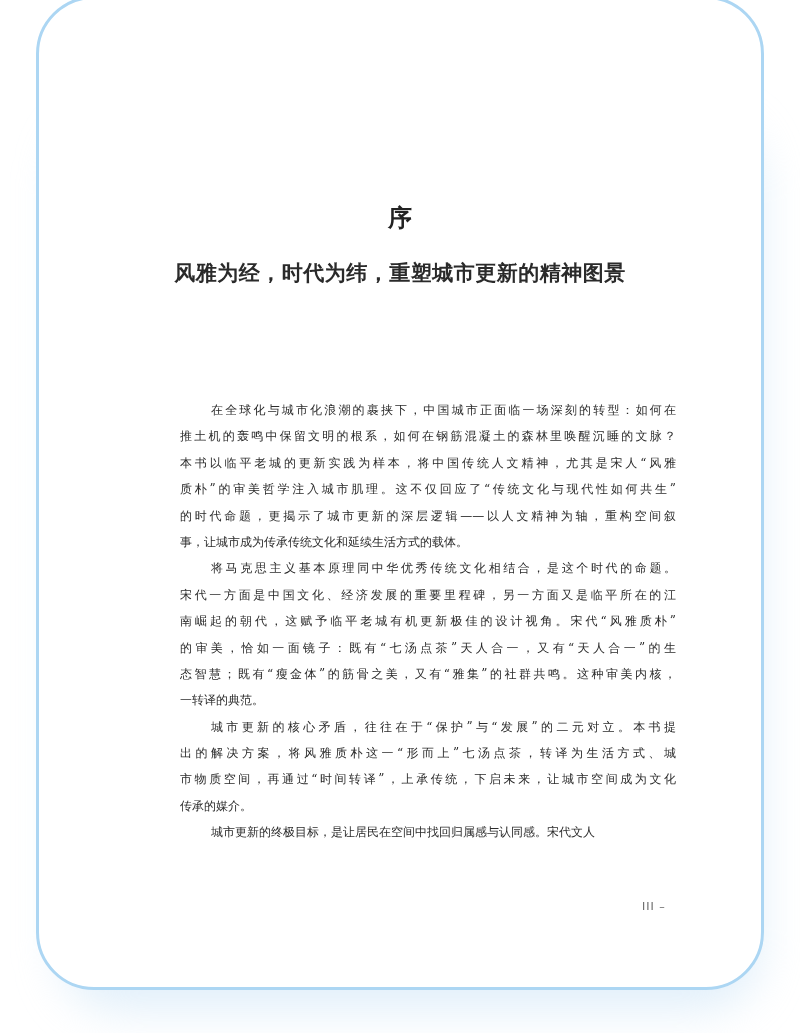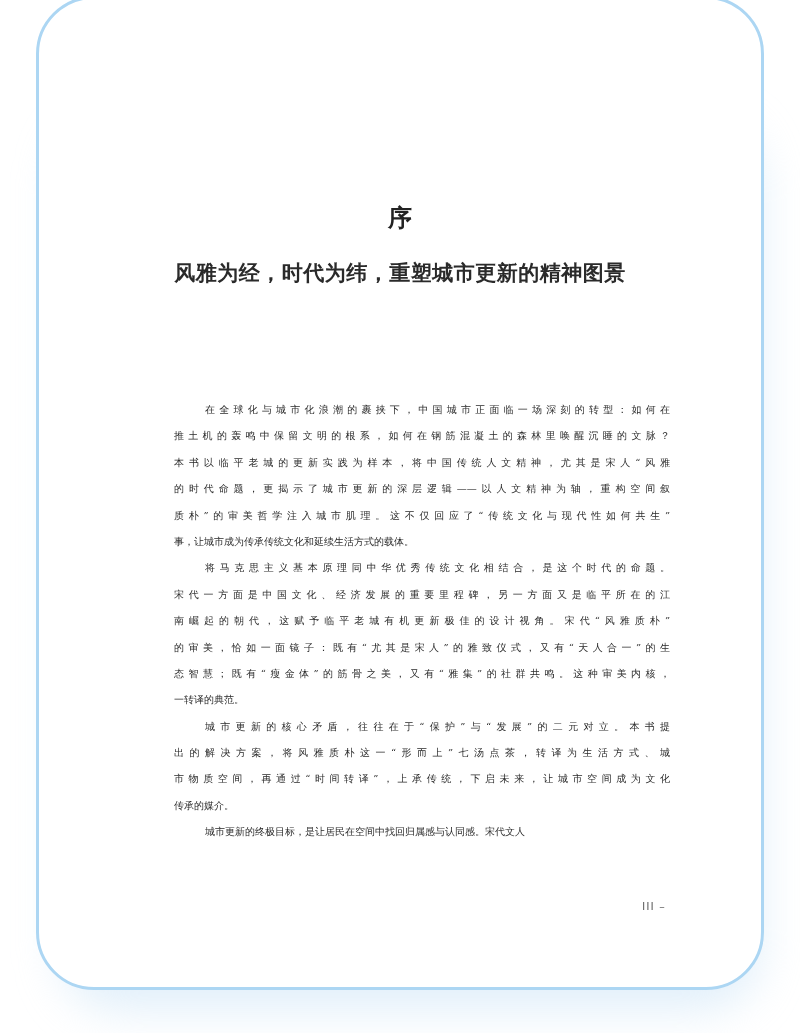--- a/index.html
+++ b/index.html
@@ -55,25 +55,25 @@
       text-align: center;
       font-family: "DejaVu Sans", "Liberation Sans", sans-serif;
       font-size: 21px;
       line-height: 30px;
       color: #2a2a2a;
       margin: 0;
       letter-spacing: 0.5px;
     }
     .body-text {
       position: absolute;
-      left: 174px;
+      left: 180px;
       top: 397px;
       width: 496px;
       font-family: "DejaVu Serif", "Liberation Serif", serif;
-      font-size: 10px;
+      font-size: 12px;
       line-height: 26.4px;
       color: #2b2b2b;
     }
     .line {
       display: block;
       white-space: nowrap;
       text-align: justify;
       text-align-last: justify;
       height: 26.4px;
     }
@@ -100,28 +100,28 @@
 <div class="page"></div>
 
 <h1 class="title">序</h1>
 <h2 class="subtitle">风雅为经，时代为纬，重塑城市更新的精神图景</h2>
 
 <div class="body-text">
 
   <span class="line indent">在全球化与城市化浪潮的裹挟下，中国城市正面临一场深刻的转型：如何在</span>
   <span class="line">推土机的轰鸣中保留文明的根系，如何在钢筋混凝土的森林里唤醒沉睡的文脉？</span>
   <span class="line">本书以临平老城的更新实践为样本，将中国传统人文精神，尤其是宋人“风雅</span>
+  <span class="line">质朴”的审美哲学注入城市肌理。这不仅回应了“传统文化与现代性如何共生”</span>
   <span class="line">的时代命题，更揭示了城市更新的深层逻辑——以人文精神为轴，重构空间叙</span>
-  <span class="line">质朴”的审美哲学注入城市肌理。这不仅回应了“传统文化与现代性如何共生”</span>
   <span class="line last">事，让城市成为传承传统文化和延续生活方式的载体。</span>
 
   <span class="line indent">将马克思主义基本原理同中华优秀传统文化相结合，是这个时代的命题。</span>
   <span class="line">宋代一方面是中国文化、经济发展的重要里程碑，另一方面又是临平所在的江</span>
   <span class="line">南崛起的朝代，这赋予临平老城有机更新极佳的设计视角。宋代“风雅质朴”</span>
-  <span class="line">的审美，恰如一面镜子：既有“尤其是宋人”的雅致仪式，又有“天人合一”的生</span>
+  <span class="line">的审美，恰如一面镜子：既有“七汤点茶”天人合一，又有“天人合一”的生</span>
   <span class="line">态智慧；既有“瘦金体”的筋骨之美，又有“雅集”的社群共鸣。这种审美内核，</span>
   <span class="line last">一转译的典范。</span>
 
   <span class="line indent">城市更新的核心矛盾，往往在于“保护”与“发展”的二元对立。本书提</span>
   <span class="line">出的解决方案，将风雅质朴这一“形而上”七汤点茶，转译为生活方式、城</span>
   <span class="line">市物质空间，再通过“时间转译”，上承传统，下启未来，让城市空间成为文化</span>
   <span class="line last">传承的媒介。</span>
 
   <span class="line indent last">城市更新的终极目标，是让居民在空间中找回归属感与认同感。宋代文人</span>
 </div>

